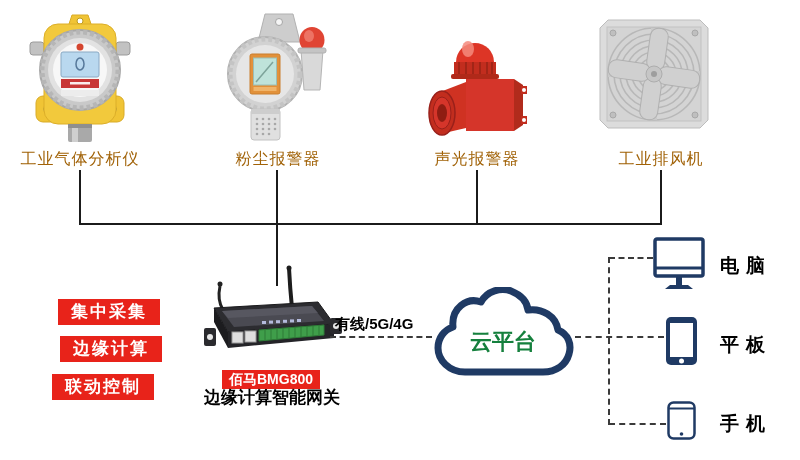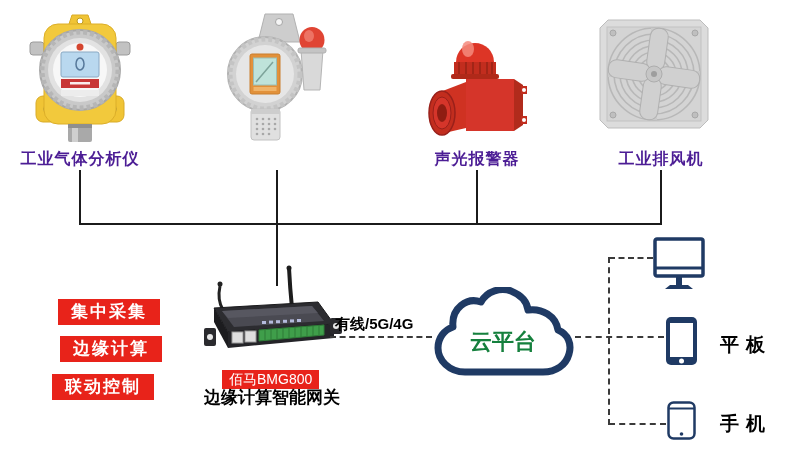--- a/index.html
+++ b/index.html
@@ -2,33 +2,33 @@
 <html><head>
 <meta charset="utf-8">
 <style>
   * { margin:0; padding:0; box-sizing:border-box; }
   html,body { width:800px; height:460px; background:#ffffff; overflow:hidden;
               font-family:"Liberation Sans","DejaVu Sans",sans-serif; }
   #canvas { position:relative; width:800px; height:460px; background:#fff; }
   .abs { position:absolute; }
 
   .dev-label { position:absolute; width:160px; text-align:center;
-               font-size:16px; font-weight:bold; color:#4c1d95; letter-spacing:1px; }
+               font-size:16px; font-weight:normal; color:#a16207; letter-spacing:1px; }
 
   .vline { position:absolute; width:2px; background:#1b1b1b; }
   .hline { position:absolute; height:2px; background:#1b1b1b; }
   .hdash { position:absolute; height:0; border-top:2px dashed #3a3a3a; }
   .vdash { position:absolute; width:0; border-left:2px dashed #3a3a3a; }
 
   .feature-badge { position:absolute; background:#e8231a; color:#fff;
                    font-size:17px; font-weight:bold; letter-spacing:2px;
                    padding:2px 13px; line-height:22px; }
 
   .gw-badge { position:absolute; background:#e8231a; color:#fff;
-              font-size:14px; font-weight:normal; padding:1px 7px; line-height:17px; }
+              font-size:14px; font-weight:bold; padding:1px 7px; line-height:17px; }
   .gw-name { position:absolute; width:140px; text-align:center;
              font-size:17px; font-weight:bold; color:#000; }
 
   .link-label { position:absolute; width:100px; text-align:left;
                 font-size:15px; font-weight:bold; color:#000; }
 
   .cloud-label { position:absolute; width:100px; text-align:center;
                  font-size:22px; font-weight:bold; color:#15803d; }
 
   .client-label { position:absolute; width:80px; font-size:19px; font-weight:bold;
@@ -145,20 +145,21 @@
       <rect x="47" y="10" width="18" height="42" rx="8" transform="rotate(8 56 56)"></rect>
       <rect x="47" y="10" width="18" height="42" rx="8" transform="rotate(98 56 56)"></rect>
       <rect x="47" y="10" width="18" height="42" rx="8" transform="rotate(188 56 56)"></rect>
       <rect x="47" y="10" width="18" height="42" rx="8" transform="rotate(278 56 56)"></rect>
     </g>
     <circle cx="56" cy="56" r="8" fill="#c6c6c6" stroke="#adadad"></circle>
     <circle cx="56" cy="56" r="3" fill="#9e9e9e"></circle>
   </svg>
 
   <div class="dev-label" style="left:0px;top:149px">工业气体分析仪</div>
+  <div class="dev-label" style="left:198px;top:149px">粉尘报警器</div>
   <div class="dev-label" style="left:581px;top:149px">工业排风机</div>
   <div class="dev-label" style="left:397px;top:149px">声光报警器</div>
 
   <div class="vline" style="left:79px;top:170px;height:54px"></div>
   <div class="vline" style="left:276px;top:170px;height:116px"></div>
   <div class="vline" style="left:476px;top:170px;height:54px"></div>
   <div class="vline" style="left:660px;top:170px;height:54px"></div>
   <div class="hline" style="left:79px;top:223px;width:583px"></div>
 
   <div class="feature-badge" style="left:58px;top:299px">集中采集</div>
@@ -229,16 +230,17 @@
     <rect x="1" y="1" width="31" height="48" rx="5" fill="#1f3a64"></rect>
     <rect x="5" y="7" width="23" height="34" fill="#ffffff"></rect>
     <circle cx="16.5" cy="45" r="2.5" fill="#ffffff"></circle>
   </svg>
   <svg class="abs" style="left:667px;top:401px" width="29" height="39" viewBox="0 0 29 39">
     <rect x="1.5" y="1.5" width="26" height="36" rx="5" fill="#ffffff" stroke="#1f3a64" stroke-width="2.5"></rect>
     <line x1="2" y1="7.5" x2="27" y2="7.5" stroke="#1f3a64" stroke-width="2"></line>
     <circle cx="14.5" cy="33" r="1.8" fill="#1f3a64"></circle>
   </svg>
 
+  <div class="client-label" style="left:720px;top:253px">电脑</div>
   <div class="client-label" style="left:720px;top:332px">平板</div>
   <div class="client-label" style="left:720px;top:411px">手机</div>
 
 </div>
 
 </body></html>

